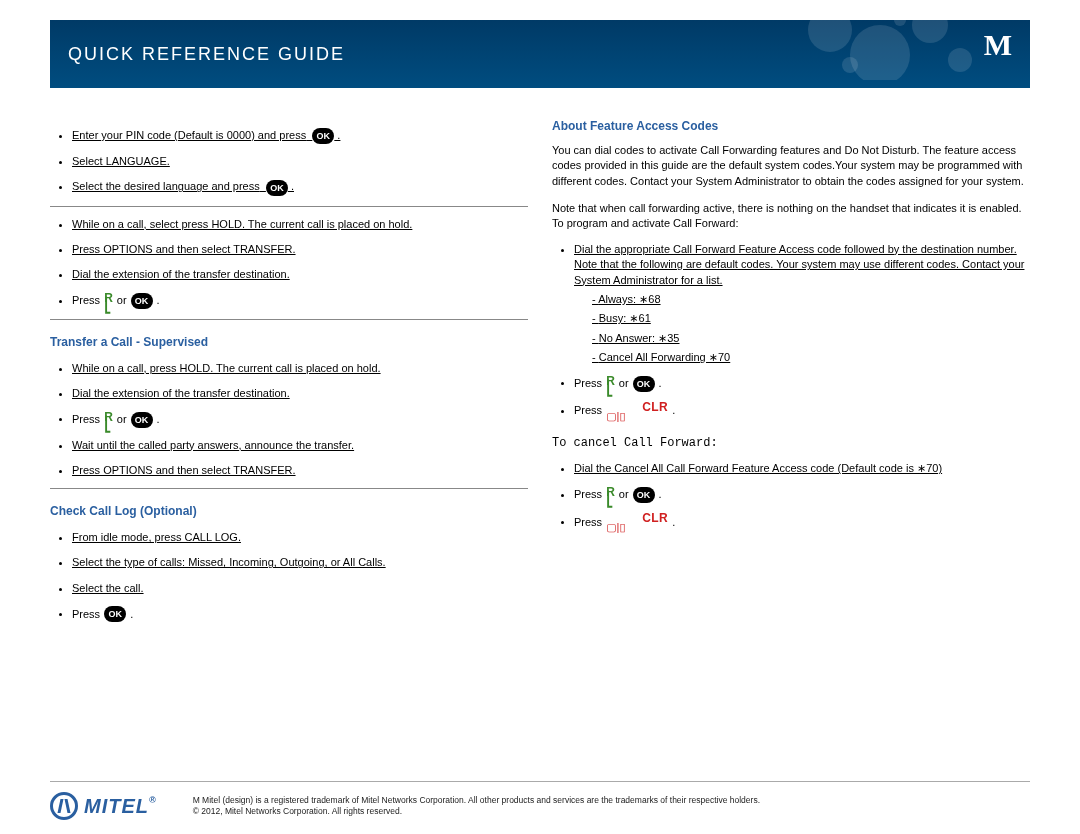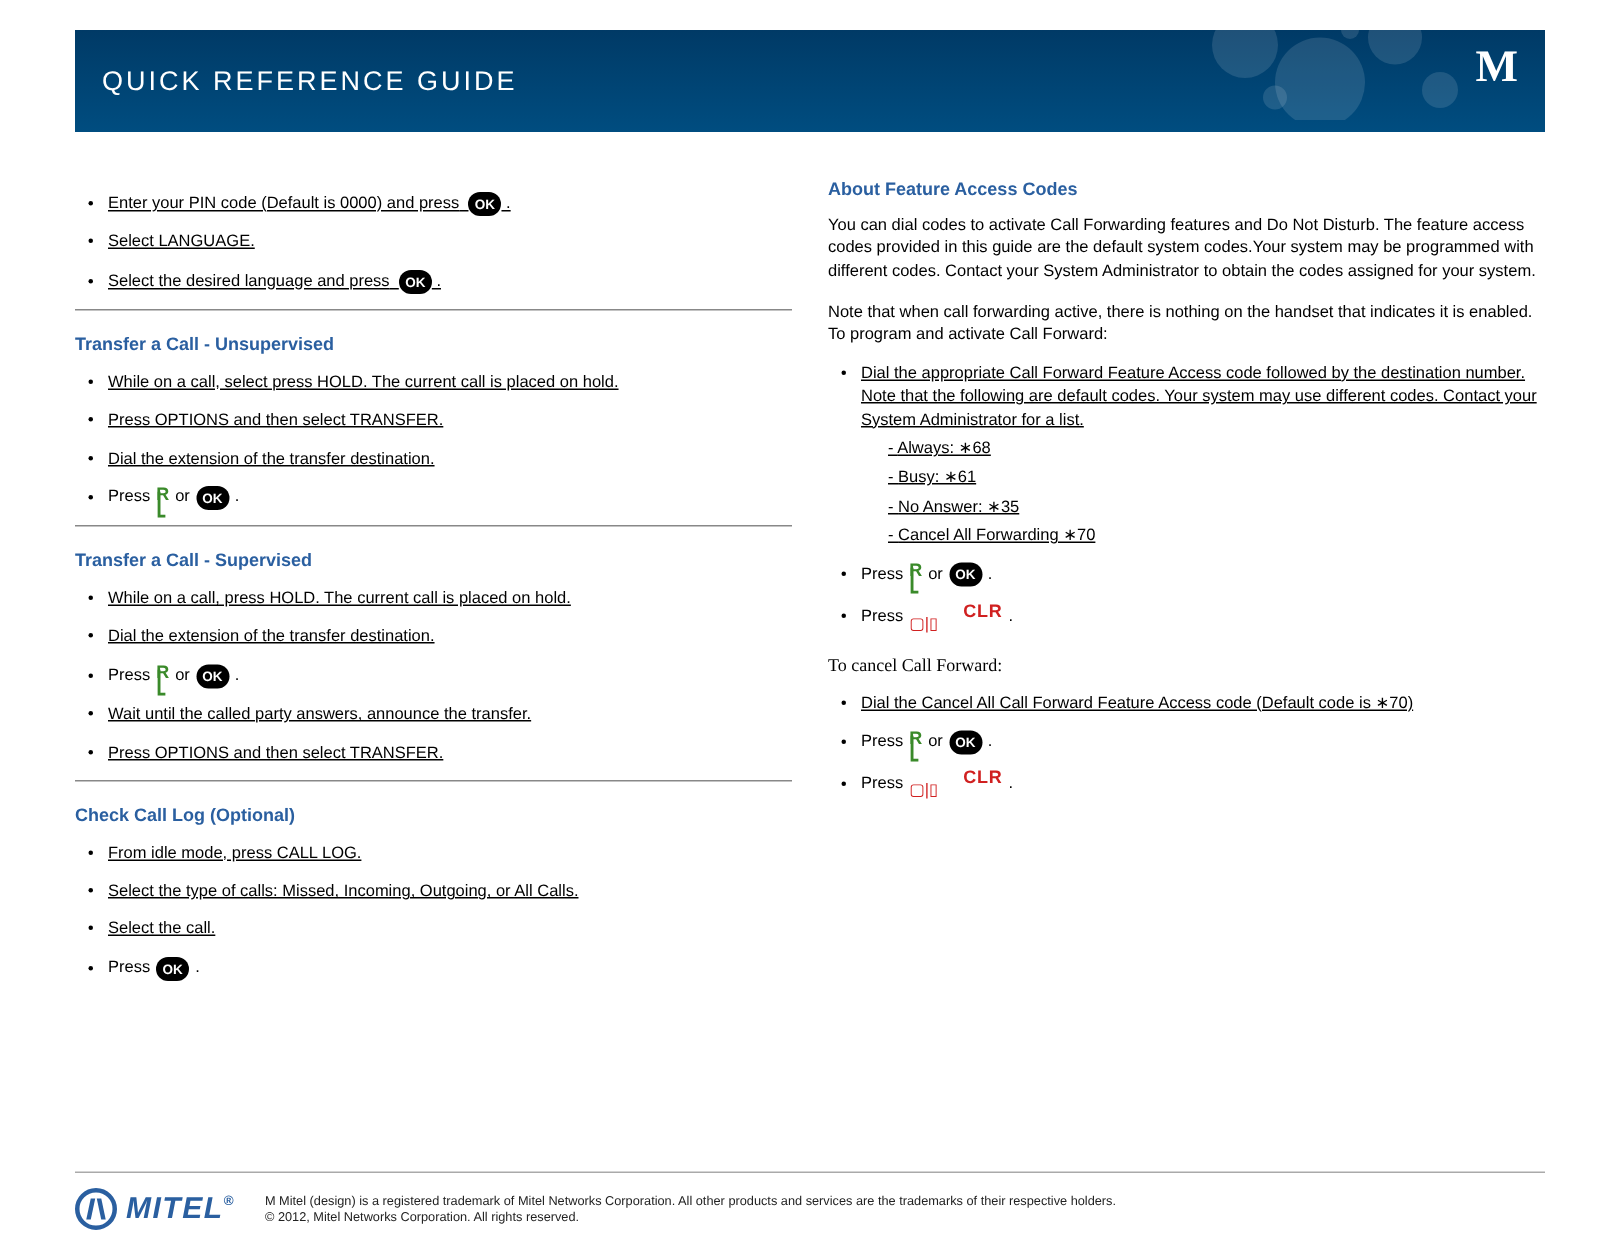--- a/index.html
+++ b/index.html
@@ -131,34 +131,34 @@
     display: block;
     margin-left: 36px;
   }
   .clr-icon .clr-sym {
     color: #d02020;
     font-size: 11px;
     display: block;
     margin-top: -1px;
   }
   .subhead {
-    font-family: Liberation Serif, serif;
+    font-family: Liberation Mono, monospace;
     font-size: 12px;
     margin: 14px 0 6px 0;
   }
   .footer {
     position: absolute;
     bottom: 14px;
     left: 50px;
     right: 50px;
     border-top: 0.5px solid #aaa;
     padding-top: 10px;
     display: flex;
     align-items: center;
-    gap: 20px;
+    gap: 36px;
   }
   .mitel-logo {
     display: flex;
     align-items: center;
     gap: 6px;
   }
   .mitel-mark {
     width: 28px;
     height: 28px;
     border: 3px solid #2a5fa0;
@@ -238,21 +238,20 @@
         &nbsp;<span class="ok-badge">OK</span>&nbsp;.
       </li>
       <li>Select LANGUAGE.</li>
       <li>
         <span>Select the desired language and press</span>
         &nbsp;<span class="ok-badge">OK</span>&nbsp;.
       </li>
     </ul>
 
     <hr class="sep">
-    <div class="section-title">Transfer a Call - Unsupervised</div>
     <ul class="bul">
       <li>While on a call, select press HOLD. The current call is placed on hold.</li>
       <li>Press OPTIONS and then select TRANSFER.</li>
       <li>Dial the extension of the transfer destination.</li>
       <li>
         <span class="inline-row">
           <span>Press</span>
           <span class="r-icon">R<span class="bracket">⎣</span></span>
           <span>or</span>
           <span class="ok-badge">OK</span>

